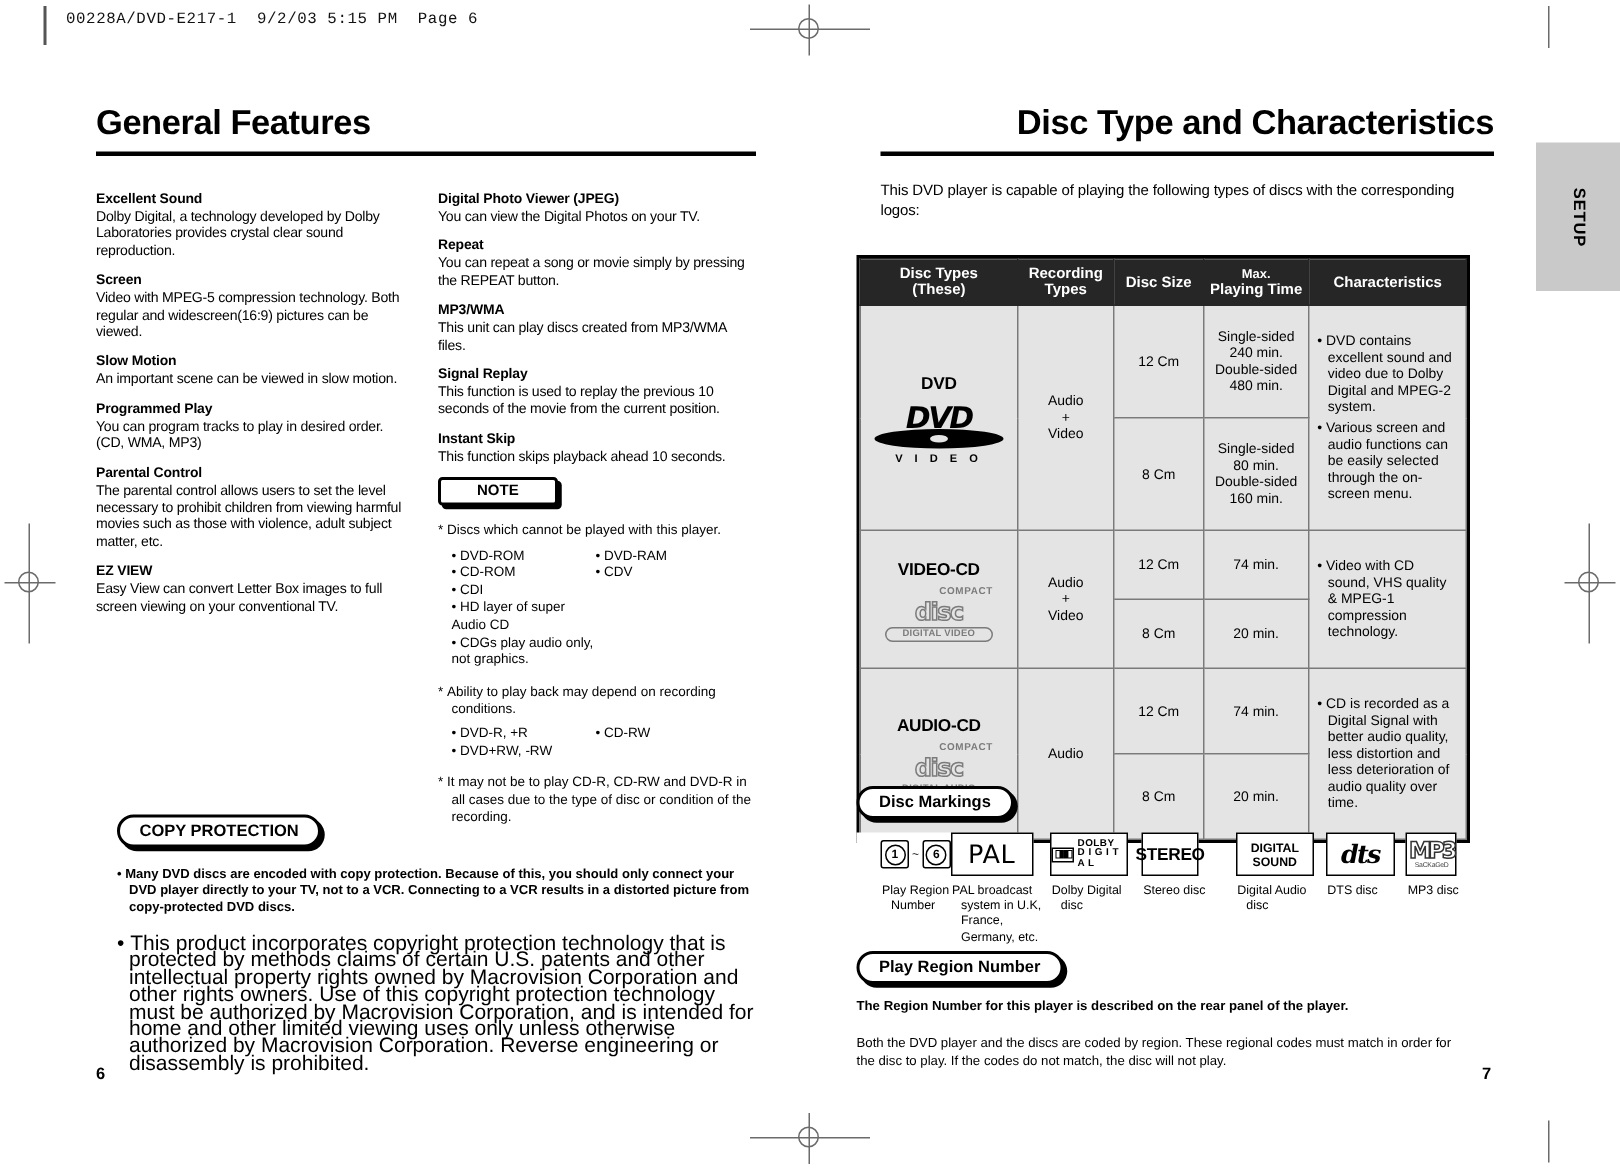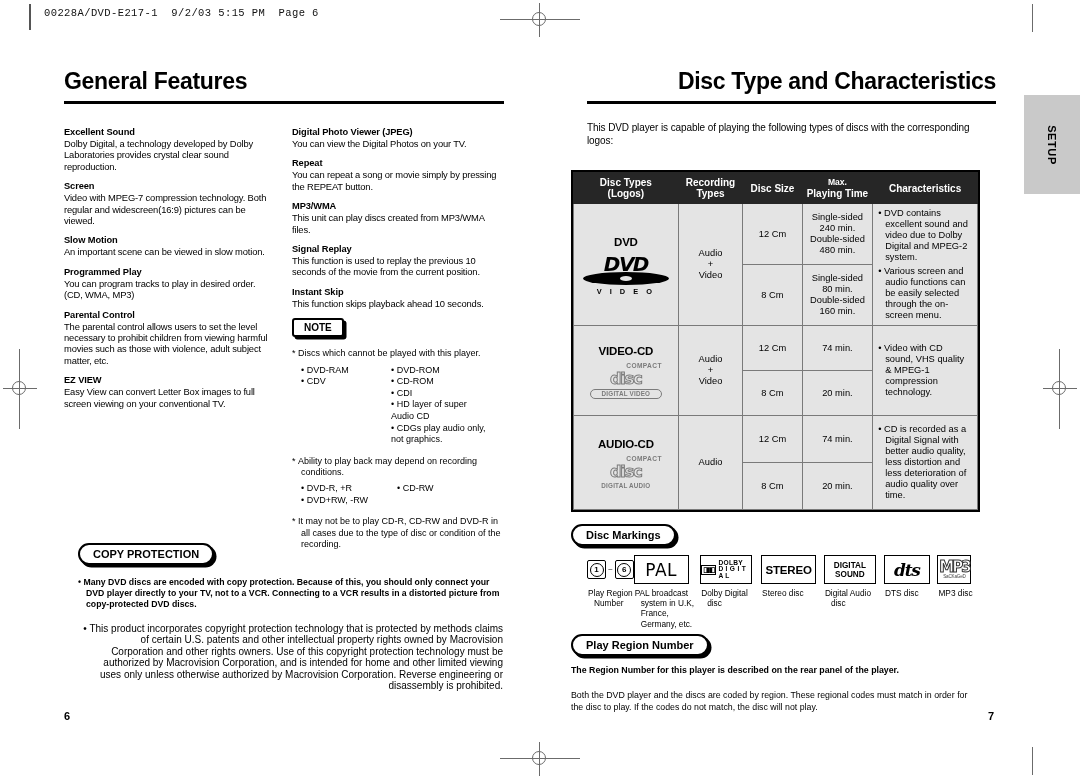--- a/index.html
+++ b/index.html
@@ -37,36 +37,36 @@
   .h4{font-size:9.3px;font-weight:bold;margin:0 0 1px 0;letter-spacing:-.1px;}
   .p{font-size:9.4px;line-height:11.4px;margin:0 0 9px 0;letter-spacing:-.15px;}
   .p.tight{margin-bottom:8px;}
 
   
   .pill{
     display:inline-block;border:2.2px solid #000;border-radius:11px;
     padding:3px 13px 3px 13px;font-weight:bold;background:#fff;
     box-shadow:2.5px 2.5px 0 #000;
   }
-  .pill.sq{border-radius:3px;box-shadow:2.5px 2.5px 0 #000;padding:2px 10px;}
+  .pill.sq{border-radius:3px;box-shadow:2.5px 2.5px 0 #000;padding:2px 24px;}
   .star{font-size:9px;line-height:11.3px;margin:0 0 3px 0;padding-left:9px;text-indent:-9px;}
   .dotcol{display:flex;}
   .dotcol > div{font-size:9px;line-height:11.6px;}
 
   
   table.dt{border-collapse:collapse;width:100%;table-layout:fixed;}
   table.dt th{
     background:#262626;color:#fff;font-size:10px;font-weight:bold;
     text-align:center;padding:4px 2px;line-height:11px;border:1px solid #262626;
   }
   table.dt td{
     background:#e4e4e4;border:1px solid #7a7a7a;
     font-size:9.3px;text-align:center;vertical-align:middle;padding:2px 3px;line-height:11px;
   }
-  table.dt td.ch{text-align:left;vertical-align:middle;padding:4px 5px;}
+  table.dt td.ch{text-align:left;vertical-align:middle;padding:18px 5px;}
   .tbl-wrap{border:2px solid #000;}
   .typecell{font-size:11.5px;font-weight:bold;letter-spacing:-.2px;}
 
   
   .dvdlogo{width:86px;margin:7px auto 0 auto;}
   .dvdlogo .word{font-size:20px;font-weight:bold;font-style:italic;letter-spacing:-1.5px;text-align:center;line-height:18px;font-family:"DejaVu Sans",sans-serif;}
   .dvdlogo .ellipse{width:86px;height:13px;background:#000;border-radius:50%;position:relative;margin-top:-1px;}
   .dvdlogo .ellipse:after{content:"";position:absolute;left:37px;top:4px;width:12px;height:5px;background:#e4e4e4;border-radius:50%;}
   .dvdlogo .sub{font-size:7.4px;font-weight:bold;letter-spacing:3px;text-align:center;margin-top:1px;}
 
@@ -152,21 +152,21 @@
     <div class="rule" style="margin-top:6px;"></div>
   </div>
 
   <div style="position:absolute;left:64px;top:127px;width:212px;">
     <div>
         <div class="h4">Excellent Sound</div>
         <div class="p">Dolby Digital, a technology developed by Dolby Laboratories provides crystal clear sound reproduction.</div>
       </div>
     <div>
         <div class="h4">Screen</div>
-        <div class="p">Video with MPEG-7 compression technology. Both regular and widescreen(16:9) pictures can be viewed.</div>
+        <div class="p">Video with MPEG-5 compression technology. Both regular and widescreen(16:9) pictures can be viewed.</div>
       </div>
     <div>
         <div class="h4">Slow Motion</div>
         <div class="p">An important scene can be viewed in slow motion.</div>
       </div>
     <div>
         <div class="h4">Programmed Play</div>
         <div class="p">You can program tracks to play in desired order. (CD, WMA, MP3)</div>
       </div>
     <div>
@@ -200,31 +200,31 @@
         <div class="h4">Instant Skip</div>
         <div class="p tight">This function skips playback ahead 10 seconds.</div>
       </div>
 
     <div style="margin-top:8px;">
       <div class="pill sq" style="font-size:10px;">NOTE</div>
       <div class="star" style="margin-top:11px;">
         <span>*&nbsp;</span><span>Discs which cannot be played with this player.</span>
       </div>
       <div class="dotcol" style="margin:5px 0 0 9px;">
-        <div style="width:90px;">
-          <div>• <span>DVD-RAM</span></div>
-          <div>• <span>CDV</span></div>
-        </div>
         <div style="width:96px;">
           <div>• <span>DVD-ROM</span></div>
           <div>• <span>CD-ROM</span></div>
           <div>• <span>CDI</span></div>
           <div>• <span>HD layer of super Audio CD</span></div>
           <div>• <span>CDGs play audio only, not graphics.</span></div>
         </div>
+        <div style="width:90px;">
+          <div>• <span>DVD-RAM</span></div>
+          <div>• <span>CDV</span></div>
+        </div>
       </div>
       <div class="star" style="margin-top:10px;">
         <span>*&nbsp;</span><span>Ability to play back may depend on recording conditions.</span>
       </div>
       <div class="dotcol" style="margin:5px 0 0 9px;">
         <div style="width:96px;">
           <div>• <span>DVD-R, +R</span></div>
           <div>• <span>DVD+RW, -RW</span></div>
         </div>
         <div style="width:90px;">
@@ -235,21 +235,21 @@
         <span>*&nbsp;</span><span>It may not be to play CD-R, CD-RW and DVD-R in all cases due to the type of disc or condition of the recording.</span>
       </div>
     </div>
   </div>
 
   <div style="position:absolute;left:78px;top:543px;width:425px;">
     <div class="pill" style="font-size:11px;">COPY PROTECTION</div>
     <div style="font-size:8.7px;line-height:11px;font-weight:bold;margin:12px 0 0 0;padding-left:8px;text-indent:-8px;">
       •&nbsp;<span>Many DVD discs are encoded with copy protection. Because of this, you should only connect your DVD player directly to your TV, not to a VCR. Connecting to a VCR results in a distorted picture from copy-protected DVD discs.</span>
     </div>
-    <div style="font-size:10px;line-height:11.4px;margin:13px 0 0 0;padding-left:8px;text-indent:-8px;text-align:right;">
+    <div style="font-size:14px;line-height:11.4px;margin:13px 0 0 0;padding-left:8px;text-indent:-8px;">
       •&nbsp;<span>This product incorporates copyright protection technology that is protected by methods claims of certain U.S. patents and other intellectual property rights owned by Macrovision Corporation and other rights owners. Use of this copyright protection technology must be authorized by Macrovision Corporation, and is intended for home and other limited viewing uses only unless otherwise authorized by Macrovision Corporation. Reverse engineering or disassembly is prohibited.</span>
     </div>
   </div>
 
   <div class="pagenum" style="position:absolute;left:64px;top:710px;">6</div>
 
   <div style="position:absolute;left:571px;top:68px;width:409px;margin-left:16px;">
     <div class="ptitle" style="text-align:right;">Disc Type and Characteristics</div>
     <div class="rule" style="margin-top:6px;"></div>
     <div style="font-size:10px;line-height:12.6px;margin-top:18px;letter-spacing:-.1px;">This DVD player is capable of playing the following types of discs with the corresponding logos:</div>
@@ -261,21 +261,21 @@
         <col style="width:104px;">
           <col style="width:64px;">
           <col style="width:59px;">
           <col style="width:70px;">
           <col style="width:104px;">
       </colgroup>
       <thead>
         <tr>
           <th>
             <div>Disc Types</div>
-            <div>(Logos)</div>
+            <div>(These)</div>
           </th>
           <th>
             <div>Recording</div>
             <div>Types</div>
           </th>
           <th>
             <div>Disc Size</div>
           </th>
           <th>
             <div style="font-size:8.6px;">Max.</div>
@@ -407,21 +407,21 @@
             <span class="tx">
               <span style="display:block;">DOLBY</span>
               <span style="display:block;">D I G I T A L</span>
             </span>
           </div>
         </div>
         <div class="markcap">Dolby Digital disc</div>
       </div>
 
       <div class="markcol" style="width:68px;">
-        <div class="markbox" style="width:55px;">
+        <div class="markbox" style="width:38px;">
           <span class="stereo">STEREO</span>
         </div>
         <div class="markcap">Stereo disc</div>
       </div>
 
       <div class="markcol" style="width:65px;">
         <div class="markbox" style="width:52px;">
           <div class="digsound">
             <div>DIGITAL</div>
             <div>SOUND</div>

